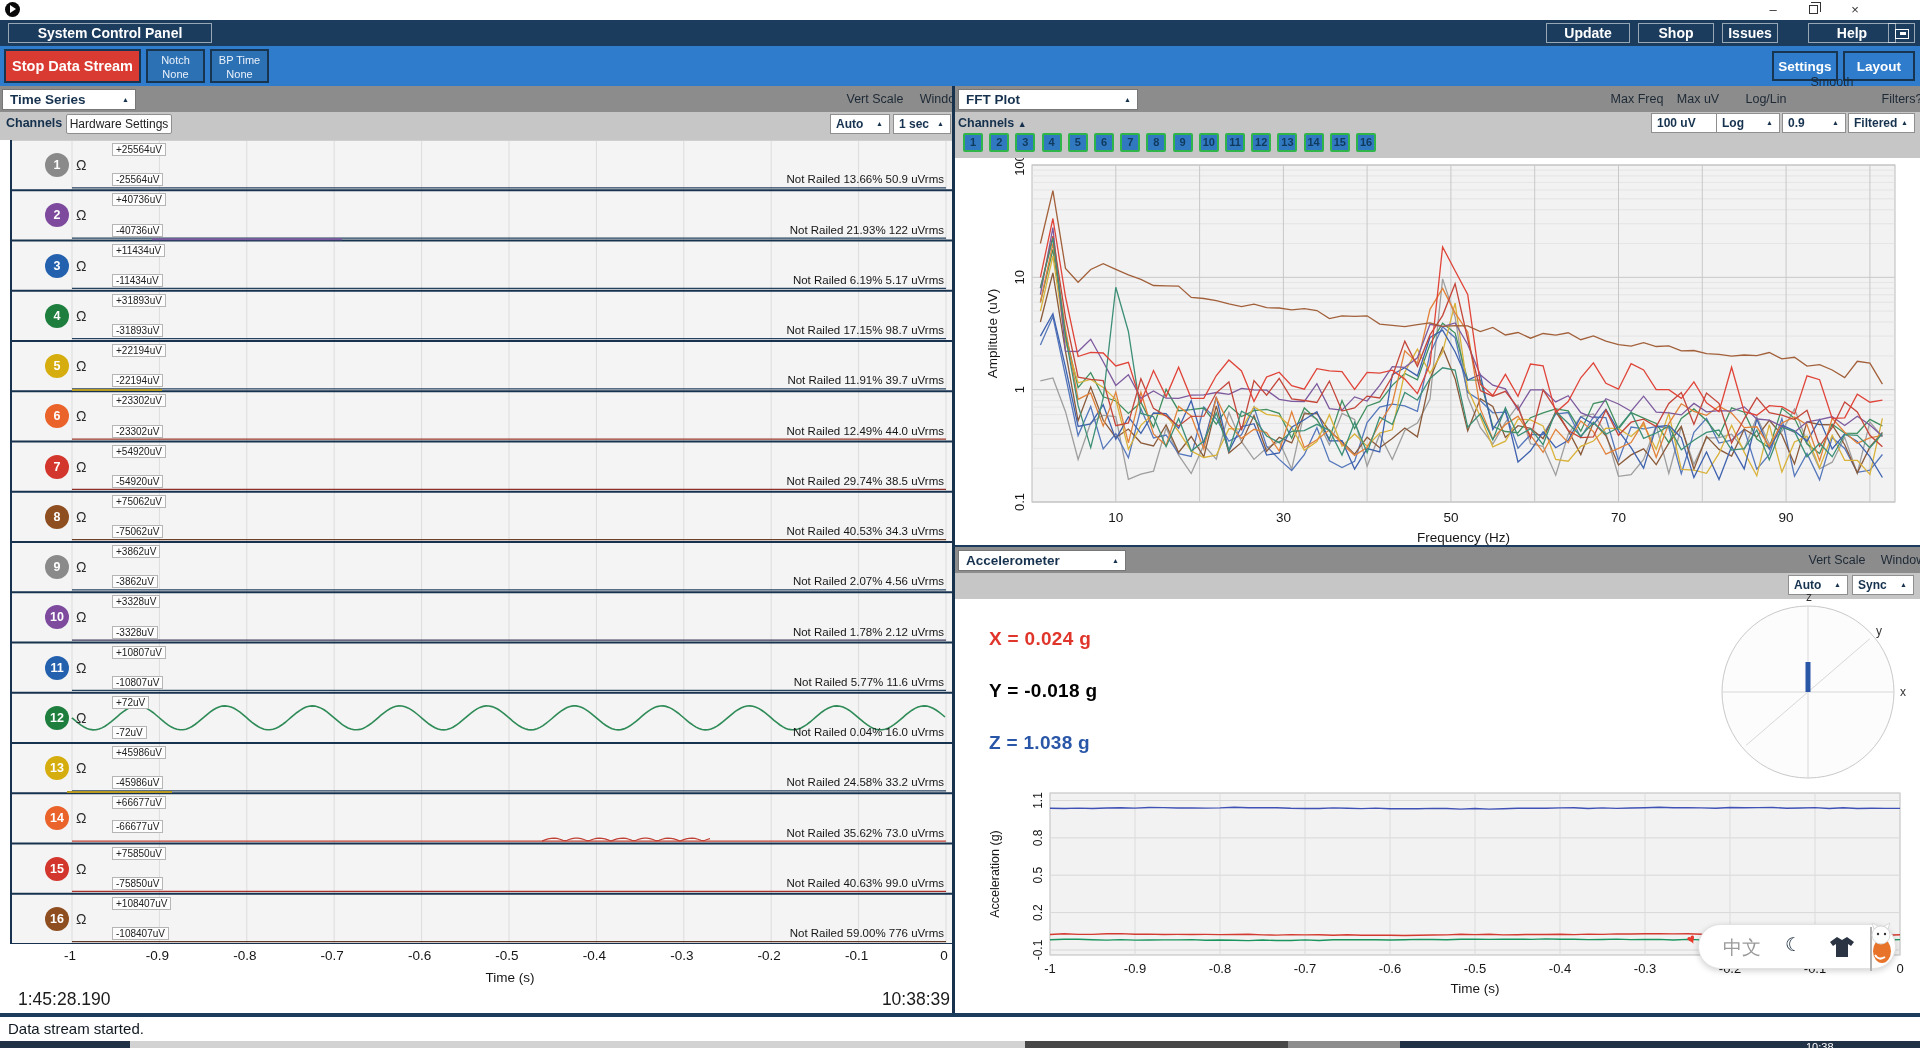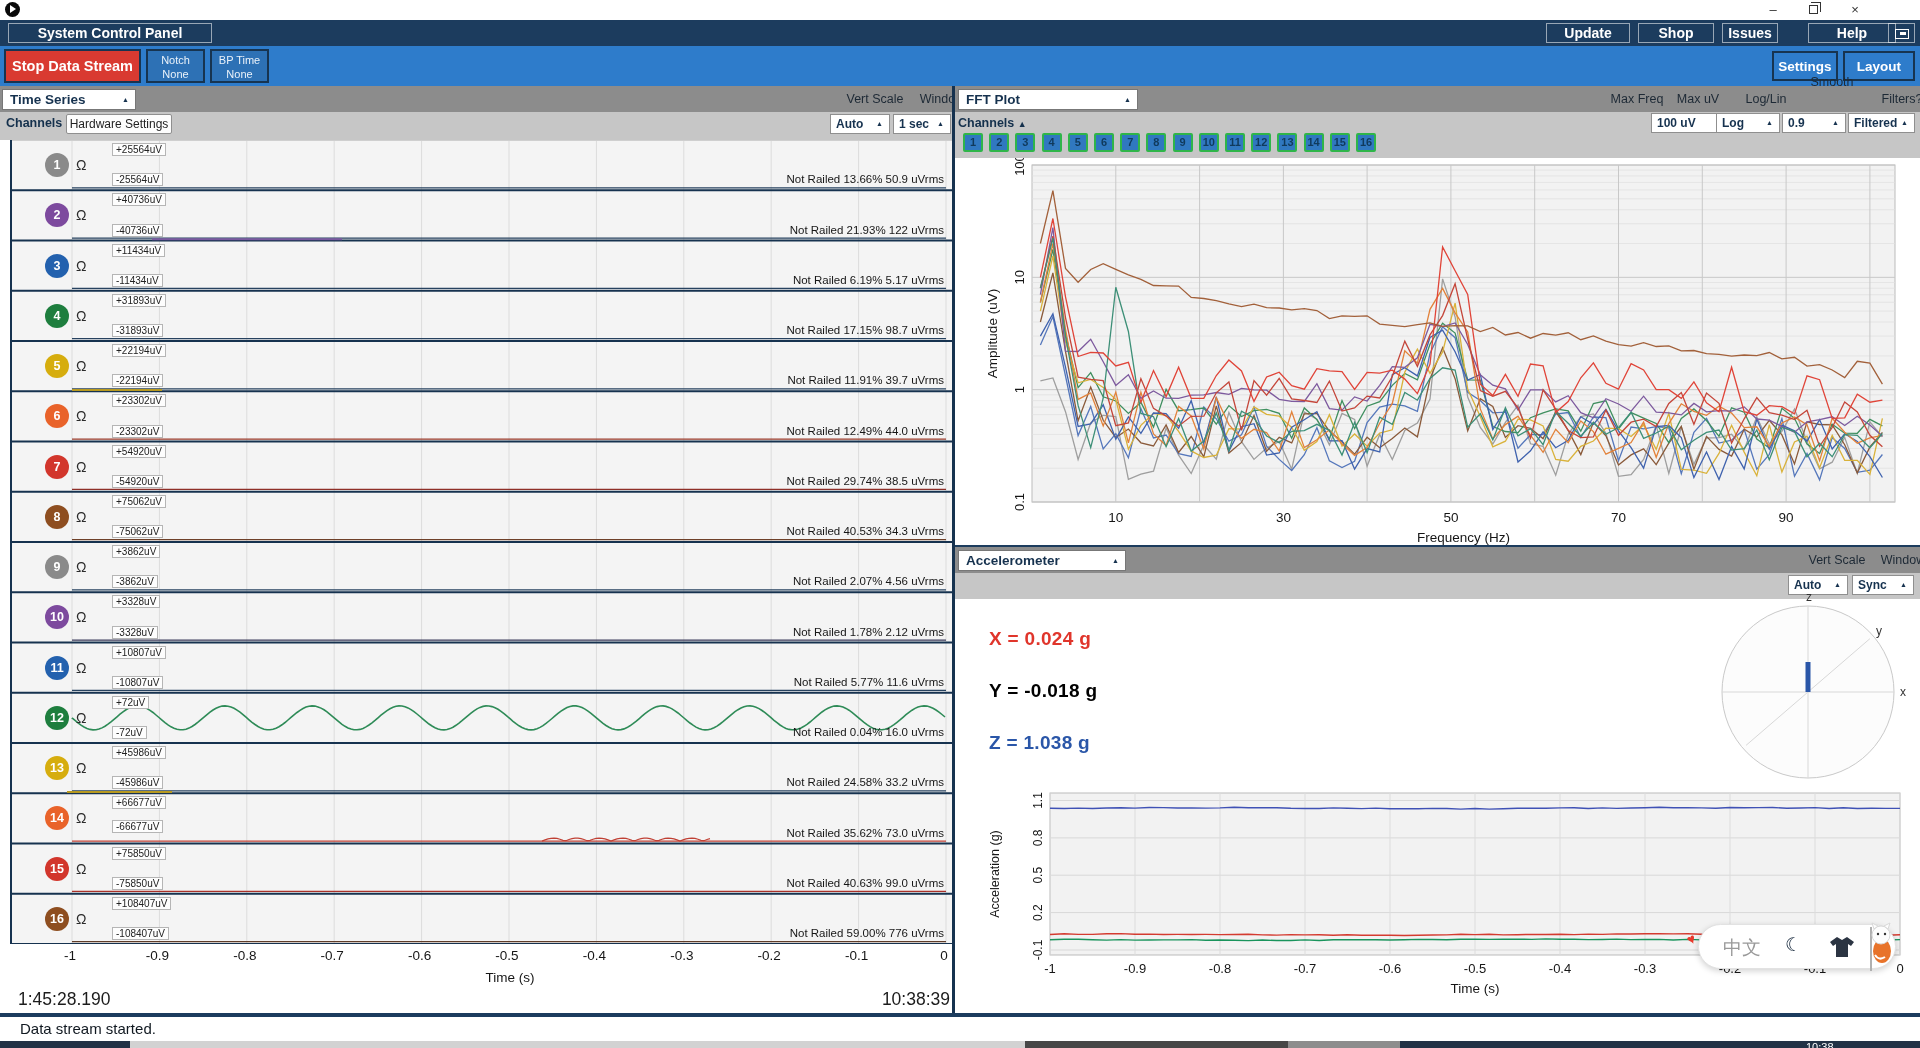--- a/index.html
+++ b/index.html
@@ -61,21 +61,21 @@
   .time-big { font-size:17.5px; color:#1c1c1c; }
 
   .vdiv { background:#16324f; }
 
   
   .accel-val { font-size:19px; font-weight:700; letter-spacing:.3px; }
 
   
   .navyline { background:#1c3c5e; }
   .statusbar { left:0; top:1017px; width:1920px; height:24px; background:#fff;
-    font-size:15px; color:#101820; line-height:23px; padding-left:20px; }
+    font-size:15px; color:#101820; line-height:23px; padding-left:8px; }
   .taskbar { left:0; top:1041px; width:1920px; height:7px; background:#223246; overflow:hidden; }
   .tseg { position:absolute; top:0; height:7px; }
   .tclock { position:absolute; left:1806px; top:0; color:#fff; font-size:11px; }
 
   
   .ime { left:1698px; top:924px; width:198px; height:45px; background:#fff; border:1px solid #e2e2e2;
     border-radius:23px; box-shadow:0 2px 6px rgba(0,0,0,.18); }
   .ime-zh { position:absolute; left:24px; top:10px; font-size:19px; color:#9a9a9a; }
   .ime-moon { position:absolute; left:86px; top:8px; font-size:19px; color:#16283c; }
   .ime-heart { position:absolute; left:-12px; top:6px; color:#e8392c; font-size:14px; transform:rotate(-25deg); }

